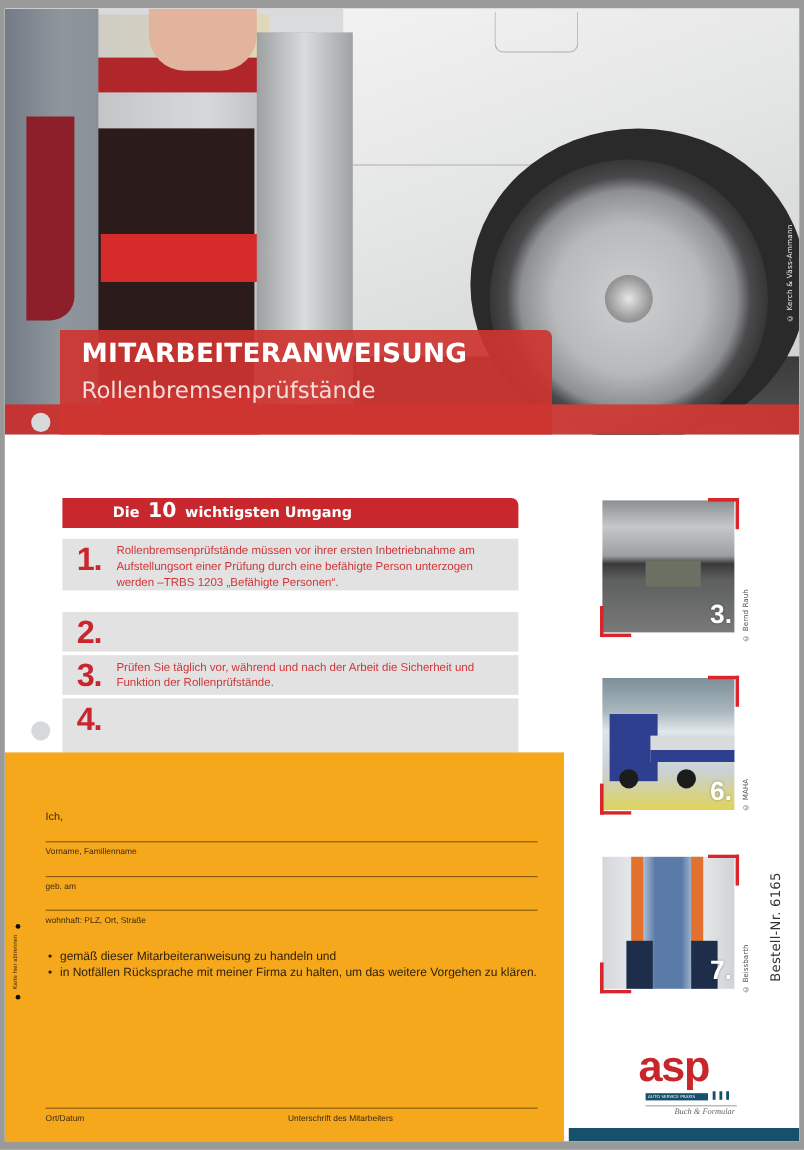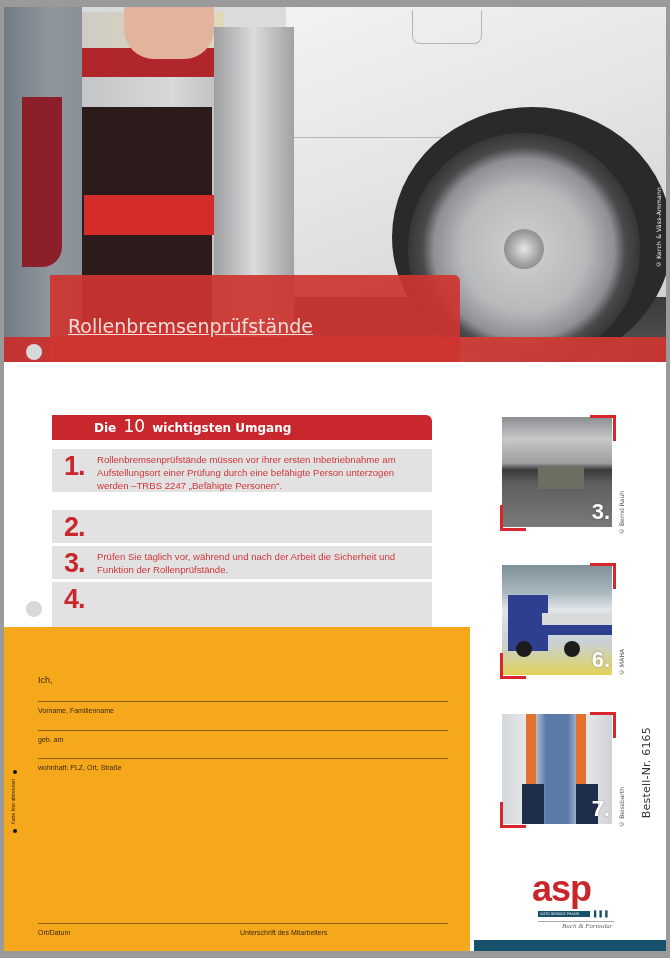--- a/index.html
+++ b/index.html
@@ -44,32 +44,32 @@
                         font-size: 6px; color: #eeeeee; letter-spacing: 0.2px; }
 
   
   .band-bottom { position: absolute; left: 0; top: 330px; width: 662px; height: 25px;
                  background: linear-gradient(90deg, #c7302f 0%, #d2423d 60%, #c93531 100%); opacity: .96; }
   .title-box { position: absolute; left: 46px; top: 268px; width: 410px; height: 87px;
                background: rgba(206, 52, 48, 0.92); border-radius: 0 6px 0 0; }
   .title-main { position: absolute; left: 64px; top: 276px; font-family: "DejaVu Sans", sans-serif; font-weight: bold;
                 font-size: 22px; color: #ffffff; letter-spacing: 0.2px; }
   .title-sub { position: absolute; left: 64px; top: 308px; font-family: "DejaVu Sans", sans-serif;
-               font-size: 19px; color: #f3dcd9; text-decoration: underline; }
+               font-size: 19px; color: #f3dcd9; }
 
   
   .hole { position: absolute; width: 16px; height: 16px; border-radius: 50%; background: #d7d8da; }
 
   
   .subtitle { position: absolute; left: 64px; top: 372px; font-size: 16px; color: #4a4a4a; }
 
   .points-header { position: absolute; left: 48px; top: 408px; width: 380px; height: 25px;
                    background: #c8282d; border-radius: 0 6px 0 0; }
   .points-header-text { position: absolute; left: 42px; top: 4px; font-size: 12px; font-weight: bold; color: #ffffff; }
-  .points-header-text .big { font-size: 17px; font-weight: normal; margin: 0 3px; line-height: 14px; }
+  .points-header-text .big { font-size: 17px; font-weight: bold; margin: 0 3px; line-height: 14px; }
 
   .point { position: absolute; left: 48px; width: 380px; background: #e2e2e3; }
   .point .num { position: absolute; left: 12px; top: 2px; font-family: "Liberation Sans", sans-serif;
                 font-weight: bold; font-size: 27px; color: #c8282d; letter-spacing: -1px; }
   .point .txt { position: absolute; left: 45px; top: 4px; right: 6px; font-family: "Liberation Sans", sans-serif;
                 font-size: 9.6px; line-height: 13.2px; color: #d0363a; }
 
   
   .thumb { position: absolute; left: 496px; width: 116px; height: 116px; overflow: hidden; }
   .thumb .corner-tr { position: absolute; right: 0; top: 0; width: 26px; height: 26px;
@@ -142,39 +142,40 @@
     <div class="laptop"></div>
     <div class="arm"></div>
     <div class="pillar"></div>
     <div class="person"></div>
     <div class="person-red"></div>
     <div class="photo-credit">© Kerch &amp; Väss-Ammann</div>
   </div>
 
   <div class="band-bottom"></div>
   <div class="title-box"></div>
+  <div class="title-main">MITARBEITERANWEISUNG</div>
   <div class="title-sub">Rollenbremsenprüfstände</div>
 
   <div class="hole" style="left:22px; top:337px;"></div>
   <div class="hole" style="left:22px; top:594px;"></div>
   <div class="hole" style="left:12px; top:653px;"></div>
   <div class="hole" style="left:12px; top:910px;"></div>
 
 
   <div class="points-header">
     <div class="points-header-text">
       <span>Die</span>
       <span class="big">10</span>
       <span>wichtigsten Umgang</span>
     </div>
   </div>
 
   <div class="point" style="top:442px; height:43px;">
     <div class="num">1.</div>
-    <div class="txt">Rollenbremsenprüfstände müssen vor ihrer ersten Inbetriebnahme am Aufstellungsort einer Prüfung durch eine befähigte Person unterzogen werden –TRBS 2247 „Befähigte Personen“.</div>
+    <div class="txt">Rollenbremsenprüfstände müssen vor ihrer ersten Inbetriebnahme am Aufstellungsort einer Prüfung durch eine befähigte Person unterzogen werden –TRBS 1203 „Befähigte Personen“.</div>
   </div>
   <div class="point" style="top:503px; height:33px;">
     <div class="num">2.</div>
   </div>
   <div class="point" style="top:539px; height:33px;">
     <div class="num">3.</div>
     <div class="txt">Prüfen Sie täglich vor, während und nach der Arbeit die Sicherheit und Funktion der Rollenprüfstände.</div>
   </div>
   <div class="point" style="top:575px; height:45px;">
     <div class="num">4.</div>
@@ -224,20 +225,24 @@
     <div class="form-line" style="top:74px;"></div>
     <div class="form-label" style="top:80px;">Vorname, Familienname</div>
 
     <div class="form-line" style="top:103px;"></div>
     <div class="form-label" style="top:109px;">geb. am</div>
 
     <div class="form-line" style="top:131px;"></div>
     <div class="form-label" style="top:137px;">wohnhaft: PLZ, Ort, Straße</div>
 
     <div class="form-body">
+      <ul>
+        <li>gemäß dieser Mitarbeiteranweisung zu handeln und</li>
+        <li>in Notfällen Rücksprache mit meiner Firma zu halten, um das weitere Vorgehen zu klären.</li>
+      </ul>
     </div>
 
     <div class="form-line" style="top:296px;"></div>
     <div class="form-label" style="top:302px;">Ort/Datum</div>
     <div class="form-label" style="top:302px; left:236px;">Unterschrift des Mitarbeiters</div>
   </div>
 
   <div class="cut-dot" style="top:763px;"></div>
   <div class="cut-label">Karte hier abtrennen</div>
   <div class="cut-dot" style="top:822px;"></div>

